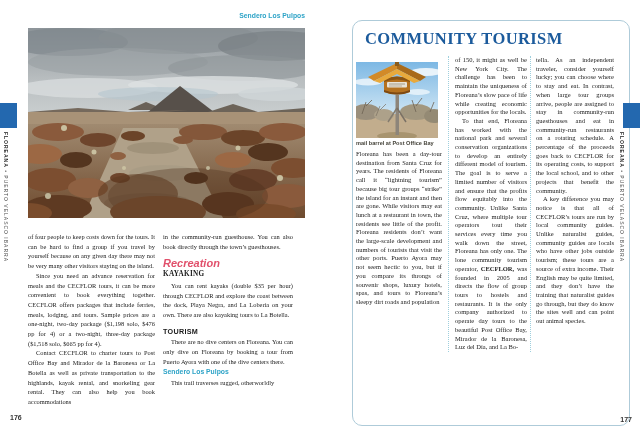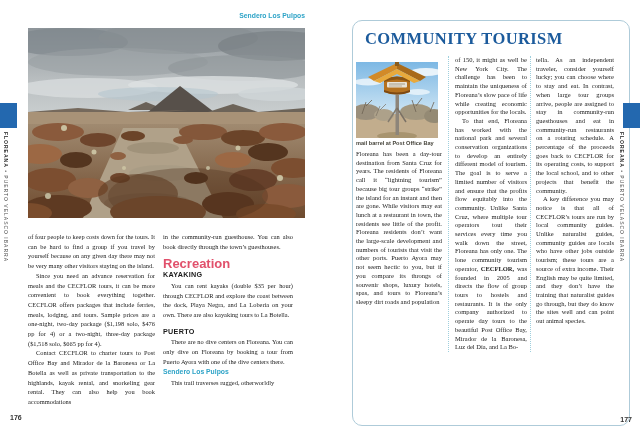--- a/index.html
+++ b/index.html
@@ -8,25 +8,25 @@
   .abs{position:absolute;}
   
   .photo-left{left:28px;top:28px;width:277px;height:190px;overflow:hidden;}
   .caption-left{left:155px;top:12px;width:150px;text-align:right;
       font-family:"Liberation Sans",sans-serif;font-weight:bold;font-size:6.8px;color:#2da3c7;}
   .lcol{top:232px;font-size:6.4px;line-height:9.7px;text-align:justify;color:#222;}
   .lcol1{left:28px;width:127px;}
   .lcol2{left:163px;width:130px;}
   .lcol p{margin:0;}
   .lcol p + p{text-indent:8px;}
-  .rec-head{font-family:"Liberation Sans",sans-serif;font-weight:bold;font-size:13px;
-      color:#e1506b;margin:8px 0 1px 0 !important;text-indent:0 !important;}
+  .rec-head{font-family:"Liberation Sans",sans-serif;font-weight:bold;font-size:11px;
+      color:#e1506b;margin:8px 0 1px 0 !important;text-indent:0 !important;font-style:italic;}
   .sub-head{font-family:"Liberation Sans",sans-serif;font-weight:bold;font-size:7.2px;
       color:#1a1a1a;letter-spacing:.3px;margin:7px 0 1px 0 !important;text-indent:0 !important;}
-  .sub-head.first{margin-top:0 !important;}
+  .sub-head.first{margin-top:0 !important;font-family:Liberation Serif, serif;}
   .trail-name{font-family:"Liberation Sans",sans-serif;font-weight:bold;font-size:6.8px;
       color:#2da3c7;margin:1px 0 1px 0 !important;text-indent:0 !important;}
   .pagenum{font-family:"Liberation Sans",sans-serif;font-weight:bold;font-size:7px;color:#333;}
   .pn-left{left:10px;top:414px;}
   .pn-right{left:610px;top:416px;width:22px;text-align:right;}
   
   .tab{width:17px;height:25px;background:#2368af;}
   .tab-left{left:0;top:103px;}
   .tab-right{left:623px;top:103px;}
   .edge-text{writing-mode:vertical-rl;font-family:"Liberation Sans",sans-serif;
@@ -133,21 +133,21 @@
     <p>of four people to keep costs down for the tours. It can be hard to find a group if you travel by yourself because on any given day there may not be very many other visitors staying on the island.</p>
     <p>Since you need an advance reservation for meals and the CECFLOR tours, it can be more convenient to book everything together. CECFLOR offers packages that include ferries, meals, lodging, and tours. Sample prices are a one-night, two-day package ($1,198 solo, $476 pp for 4) or a two-night, three-day package ($1,518 solo, $665 pp for 4).</p>
     <p>Contact CECFLOR to charter tours to Post Office Bay and Mirador de la Baronesa or La Botella as well as private transportation to the highlands, kayak rental, and snorkeling gear rental. They can also help you book accommodations</p>
   </div>
 
   <div class="abs lcol lcol2">
     <p>in the community-run guesthouse. You can also book directly through the town’s guesthouses.</p>
     <p class="rec-head">Recreation</p>
     <p class="sub-head first">KAYAKING</p>
     <p>You can rent kayaks (double $35 per hour) through CECFLOR and explore the coast between the dock, Playa Negra, and La Lobería on your own. There are also kayaking tours to La Botella.</p>
-    <p class="sub-head">PUERTO</p>
+    <p class="sub-head">TOURISM</p>
     <p>There are no dive centers on Floreana. You can only dive on Floreana by booking a tour from Puerto Ayora with one of the dive centers there.</p>
     <p class="trail-name">Sendero Los Pulpos</p>
     <p>This trail traverses rugged, otherworldly</p>
   </div>
 
   <div class="abs pagenum pn-left">176</div>
 
   <div class="abs tab tab-left"></div>
   <div class="abs edge-text et-left"><b>FLOREANA</b><span> • </span><span>PUERTO VELASCO IBARRA</span></div>
 

